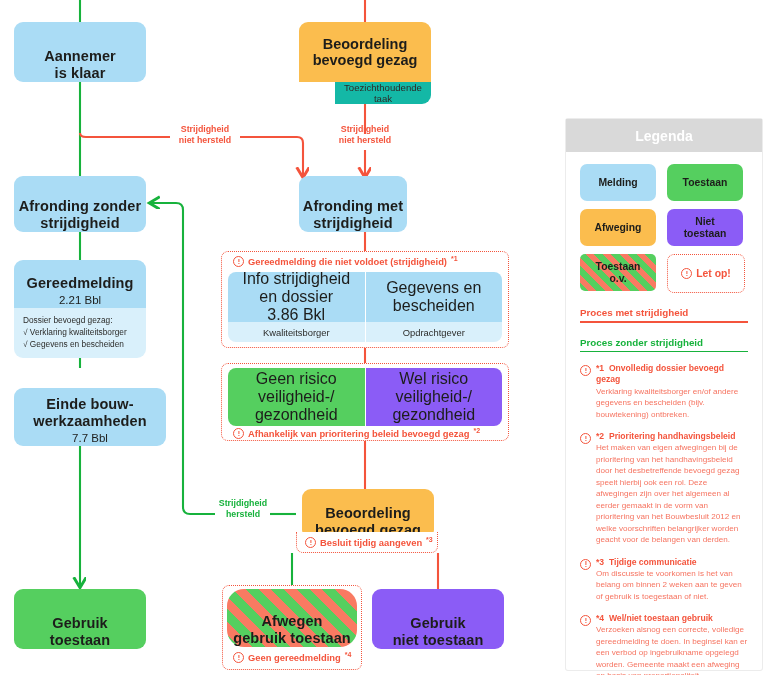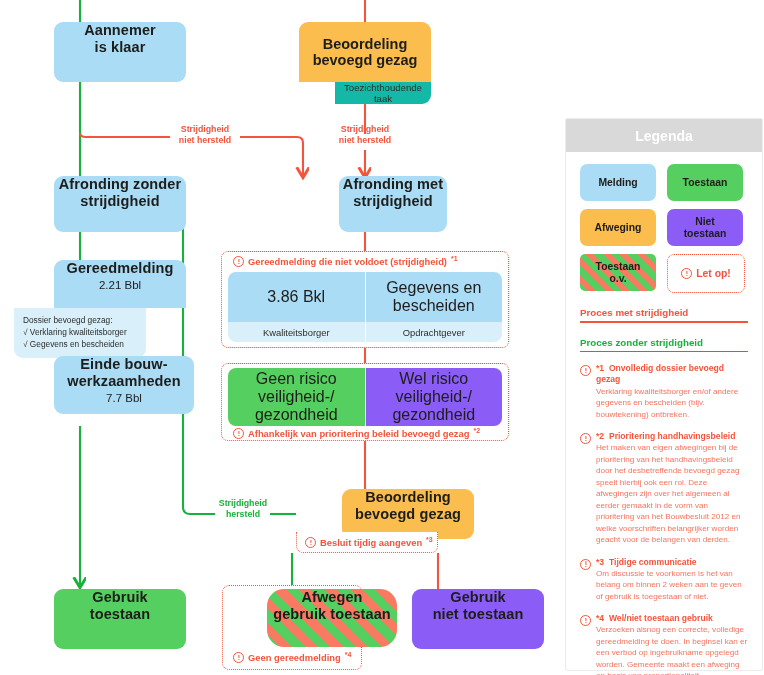--- a/index.html
+++ b/index.html
@@ -11,25 +11,24 @@
     overflow:hidden;
     color:#1d1d1b;
   }
   .canvas{position:absolute;inset:0;}
   svg.wires{position:absolute;left:0;top:0;width:764px;height:675px;pointer-events:none;}
 
   
   .node{
     position:absolute;
     border-radius:9px;
-    display:flex;flex-direction:column;align-items:center;justify-content:flex-start;
+    display:flex;flex-direction:column;align-items:center;justify-content:flex-end;
     text-align:center;
     box-sizing:border-box;
     line-height:1.18;
-    margin-left:40px;
   }
   .node .ttl{font-weight:bold;font-size:14.5px;letter-spacing:.1px;}
   .node .sub{font-weight:normal;font-size:11.5px;margin-top:2px;}
   .blue{background:#aadcf5;}
   .green{background:#55cf5f;}
   .red{background:#8b5cf6;}
   .orange{background:#fbbd4e;}
 
   
   .stack{position:absolute;border-radius:9px;overflow:hidden;}
@@ -201,21 +200,21 @@
   <div class="node blue" style="left:14px;top:260px;width:132px;height:48px;border-radius:9px 9px 0 0;">
     <div class="ttl">Gereedmelding</div>
     <div class="sub">2.21 Bbl</div>
   </div>
   <div class="dossier" style="left:14px;top:308px;width:132px;height:50px;">
     <div>Dossier bevoegd gezag:</div>
     <div>√  Verklaring kwaliteitsborger</div>
     <div>√  Gegevens en bescheiden</div>
   </div>
 
-  <div class="node blue" style="left:14px;top:356px;width:140px;height:58px;">
+  <div class="node blue" style="left:14px;top:388px;width:152px;height:58px;">
     <div class="ttl" style="white-space:pre-line">Einde bouw-
 werkzaamheden</div>
     <div class="sub">7.7 Bbl</div>
   </div>
 
   <div class="node green" style="left:14px;top:589px;width:132px;height:60px;">
     <div class="ttl" style="white-space:pre-line">Gebruik
 toestaan</div>
   </div>
 
@@ -242,20 +241,22 @@
   <div class="dotted" style="left:221px;top:251px;width:288px;height:97px;background:#fff;"></div>
   <div class="note" style="left:233px;top:256px;">
     <span class="excl"></span>
     <span>Gereedmelding die niet voldoet (strijdigheid)</span>
       <span class="sup">*1</span>
   </div>
 
   <div class="split" style="left:228px;top:272px;width:274px;height:70px;">
     <div class="cell">
       <div class="top blue" style="height:50px;">
+        <div class="ttl" style="white-space:pre-line">Info strijdigheid
+en dossier</div>
         <div class="sub">3.86 Bkl</div>
       </div>
       <div class="bot foot-blue" style="height:20px;">Kwaliteitsborger</div>
     </div>
     <div class="cell">
       <div class="top blue" style="height:50px;">
         <div class="ttl" style="white-space:pre-line">Gegevens en
 bescheiden</div>
       </div>
       <div class="bot foot-blue" style="height:20px;">Opdrachtgever</div>

